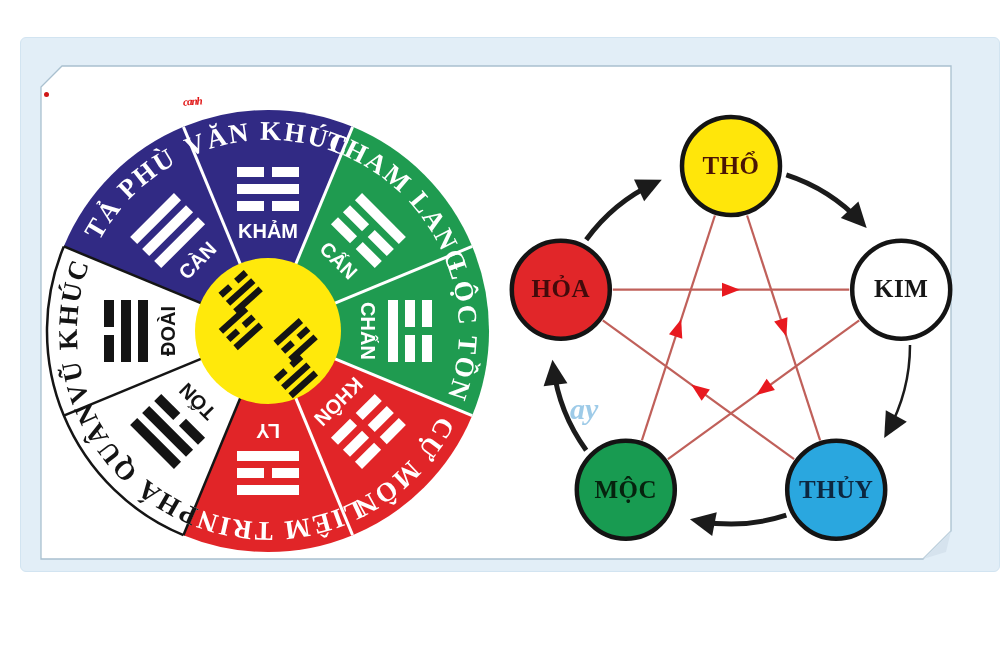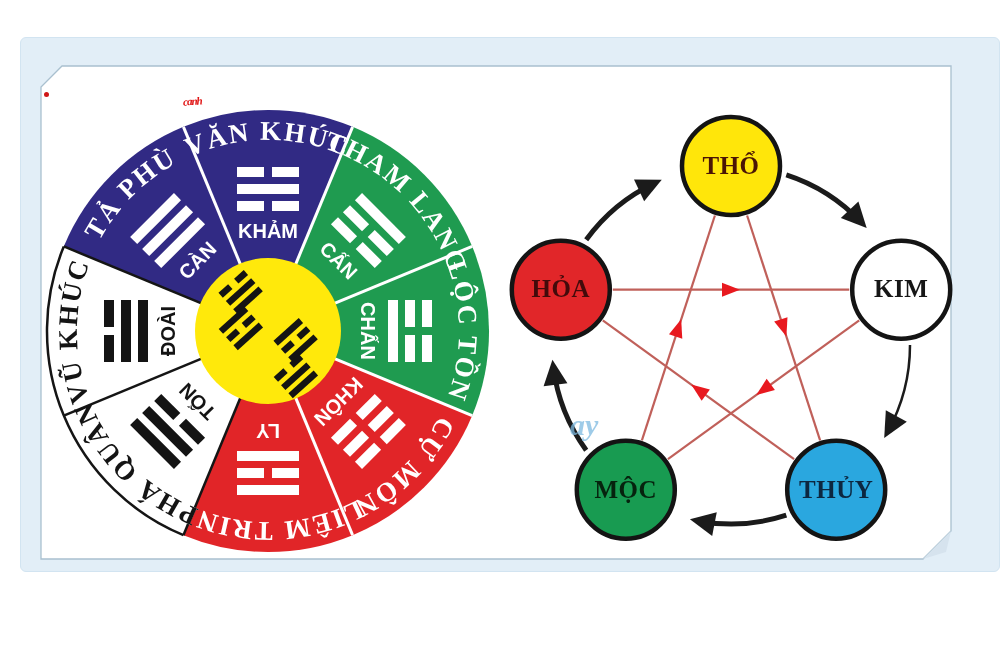--- a/index.html
+++ b/index.html
@@ -7,21 +7,21 @@
   body{width:1000px;height:650px;position:relative;overflow:hidden;
        font-family:"Liberation Serif","DejaVu Serif",serif;}
   .panel{position:absolute;left:20px;top:37px;width:978px;height:533px;
          background:#e2eef7;border:1px solid #d2e4f1;border-radius:6px;}
   #scene{position:absolute;left:0;top:0;}
   .scribble{position:absolute;left:183px;top:95px;color:#e01212;
             font-size:11px;font-weight:bold;font-style:italic;
             transform:rotate(-4deg);letter-spacing:-1px;pointer-events:none;}
   .red-dot{position:absolute;left:44px;top:92px;width:5px;height:5px;
            border-radius:50%;background:#cf1717;}
-  .watermark{position:absolute;left:570px;top:408px;color:rgba(125,185,224,0.75);
+  .watermark{position:absolute;left:570px;top:392px;color:rgba(125,185,224,0.75);
              font-size:30px;font-weight:bold;font-style:italic;pointer-events:none;}
   svg text{user-select:none;}
 </style>
 </head>
 <body>
 
 <div class="panel"></div>
 
 <svg id="scene" width="1000" height="650" viewBox="0 0 1000 650">
     <defs>

